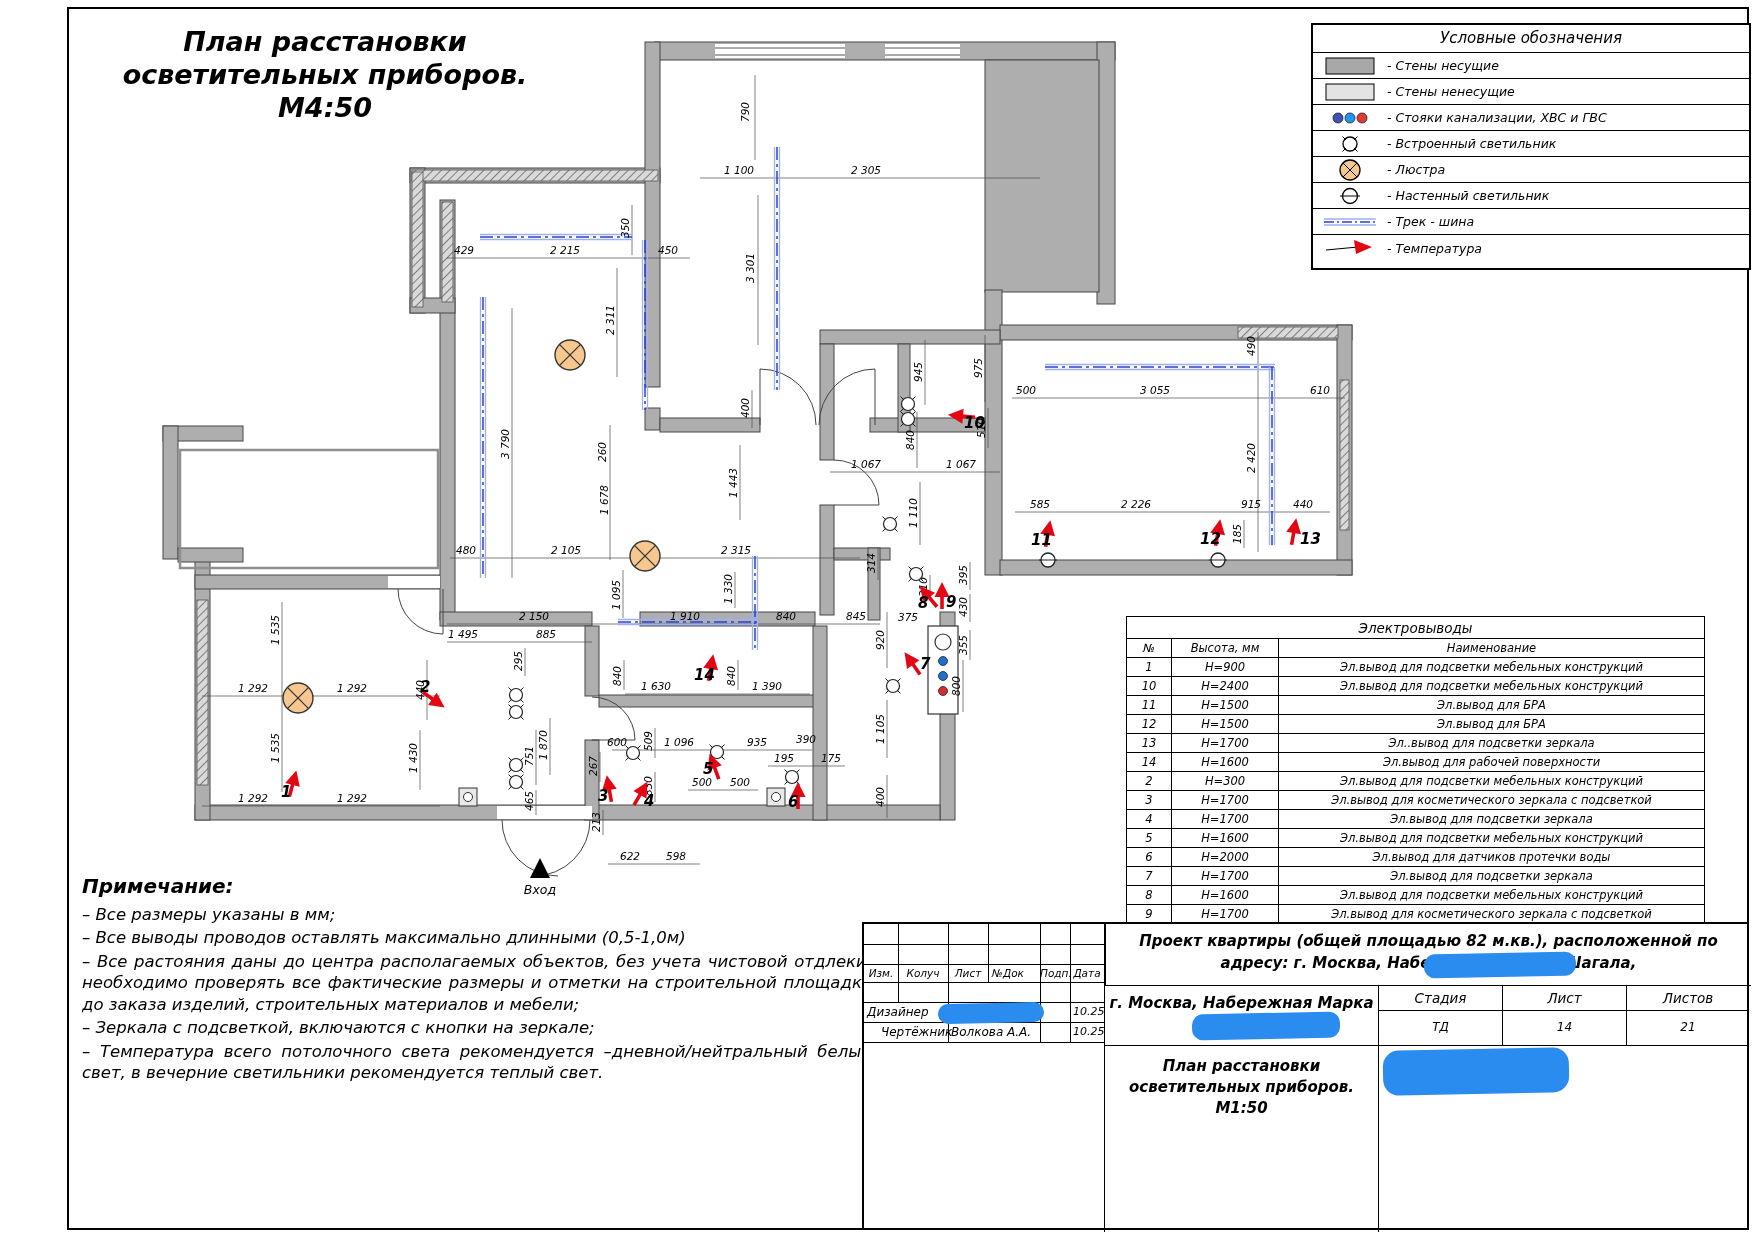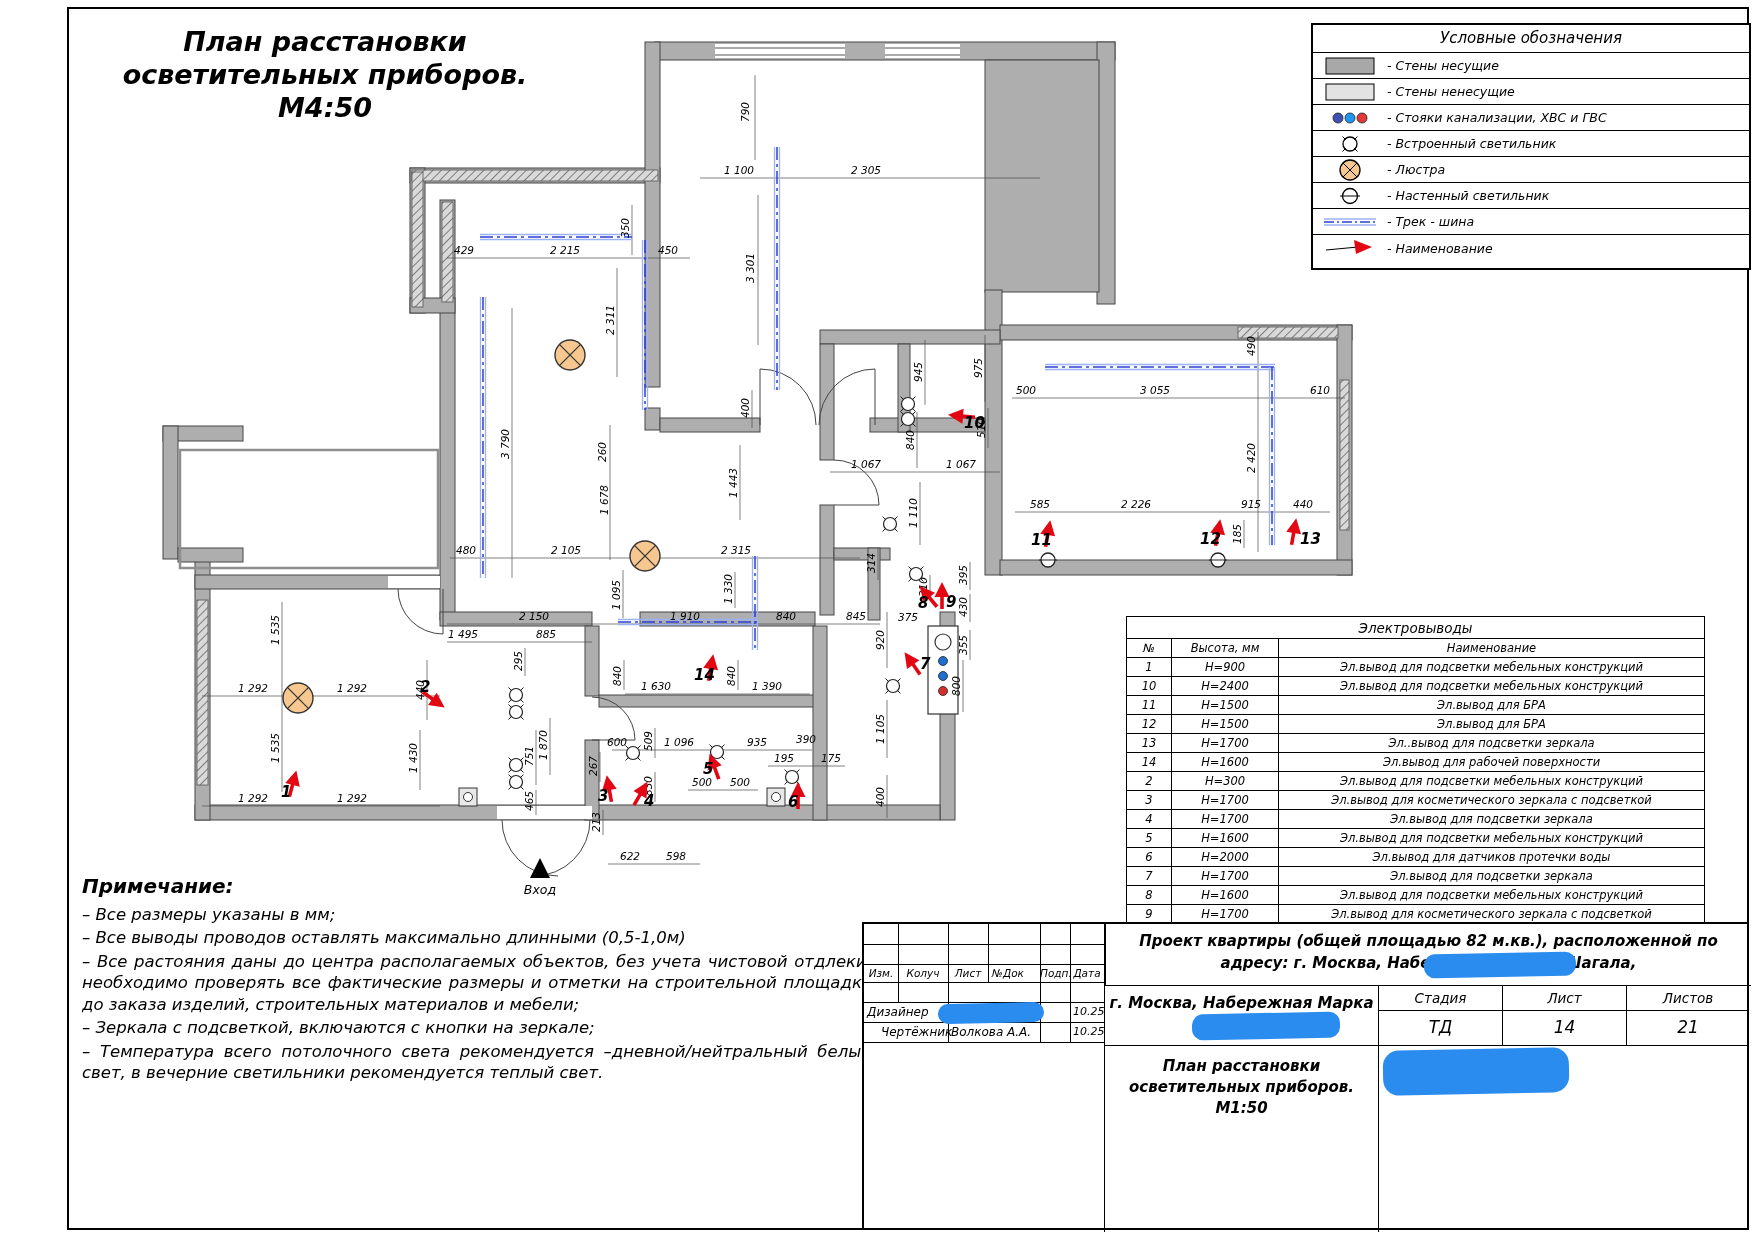--- a/index.html
+++ b/index.html
@@ -25,21 +25,21 @@
   .notes p{margin:2px 0;font-style:italic;font-size:16.5px;line-height:1.3;text-align:justify;}
   
   .tb{position:absolute;left:862px;top:922px;width:887px;height:308px;border:2.5px solid #000;box-sizing:border-box;background:#fff;font-style:italic;}
   .tb .vline{position:absolute;width:0;border-left:1px solid #000;}
   .tb .hline{position:absolute;height:0;border-top:1px solid #000;left:0;width:240px;}
   .tb .rev-label{position:absolute;top:40px;height:18px;line-height:18px;text-align:center;font-size:10.5px;}
   .tb .small-cell{position:absolute;font-size:12px;line-height:20px;padding-left:3px;box-sizing:border-box;}
   .tb-project{position:absolute;left:241px;top:0;width:646px;height:62px;border-left:1px solid #000;border-bottom:1px solid #000;box-sizing:border-box;text-align:center;font-size:15px;font-weight:600;padding:7px 30px 0 30px;line-height:1.45;}
   .tb-address{position:absolute;left:241px;top:62px;width:274px;height:60px;border-right:1px solid #000;border-bottom:1px solid #000;box-sizing:border-box;text-align:center;font-size:15px;font-weight:600;padding-top:7px;line-height:1.4;}
   .tb-stage-h{position:absolute;top:62px;height:25px;line-height:25px;text-align:center;font-size:13.5px;border-bottom:1px solid #000;border-right:1px solid #000;box-sizing:border-box;}
-  .tb-stage-v{position:absolute;top:87px;height:35px;line-height:33px;text-align:center;font-size:17px;border-bottom:1px solid #000;border-right:1px solid #000;box-sizing:border-box;}
+  .tb-stage-v{position:absolute;top:87px;height:35px;line-height:33px;text-align:center;font-size:12px;border-bottom:1px solid #000;border-right:1px solid #000;box-sizing:border-box;}
   .tb-doc{position:absolute;left:241px;top:122px;width:274px;height:186px;border-right:1px solid #000;box-sizing:border-box;text-align:center;font-size:15px;font-weight:600;padding:10px 20px 0 20px;line-height:1.4;}
   .redact{position:absolute;background:#2b8cf0;border-radius:11px;transform:rotate(-1.2deg);}
   .plan-svg{position:absolute;left:0;top:0;}
 </style>
 </head>
 <body>
 
 <div class="frame"></div>
 
 <svg class="plan-svg" width="1759" height="1238" viewBox="0 0 1759 1238">
@@ -565,21 +565,21 @@
     </span>
     <span class="legend-label">- Трек - шина</span>
   </div>
   <div class="legend-row">
     <span class="legend-icon">
       <svg width="64" height="22">
         <line x1="8" y1="13" x2="40" y2="10" stroke="#000" stroke-width="1.2"></line>
         <polygon points="36,3 54,10 38,17" fill="#e30613"></polygon>
       </svg>
     </span>
-    <span class="legend-label">- Наименование</span>
+    <span class="legend-label">- Температура</span>
   </div>
 </div>
 
 <table class="outputs">
   <thead>
     <tr>
         <th colspan="3" class="title-cell">Электровыводы</th>
       </tr>
     <tr>
       <th class="c-no">№</th>

